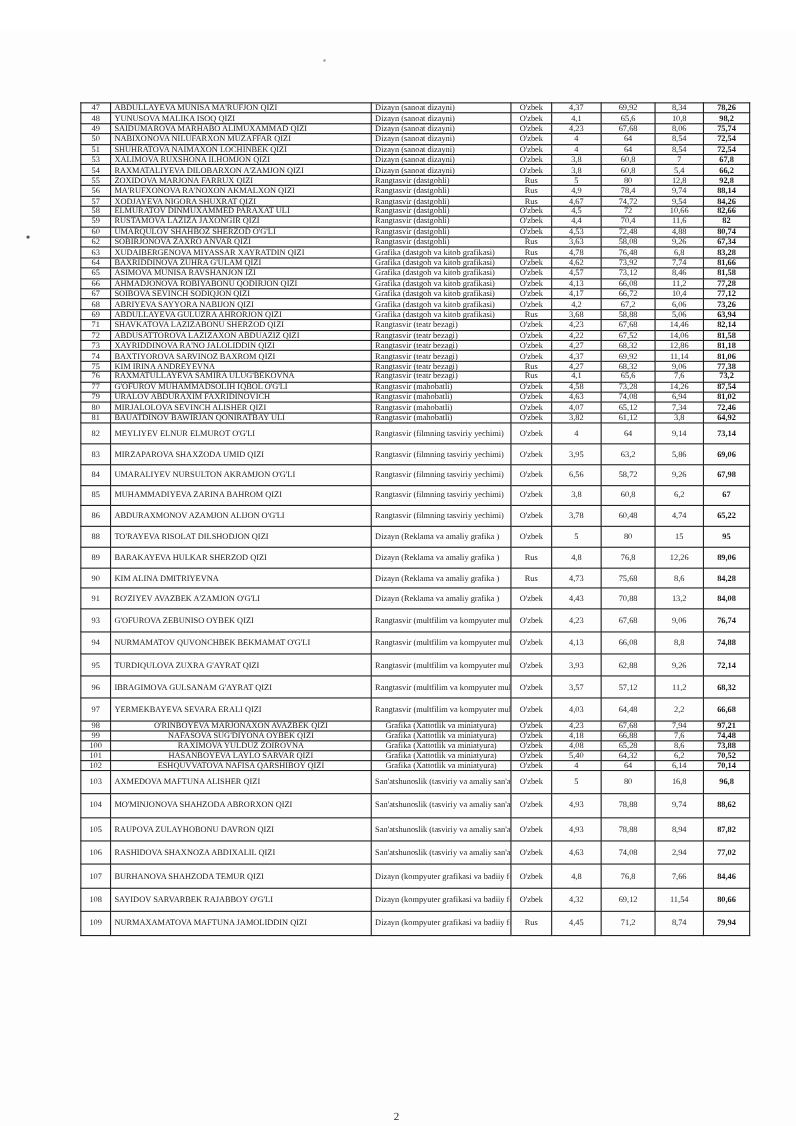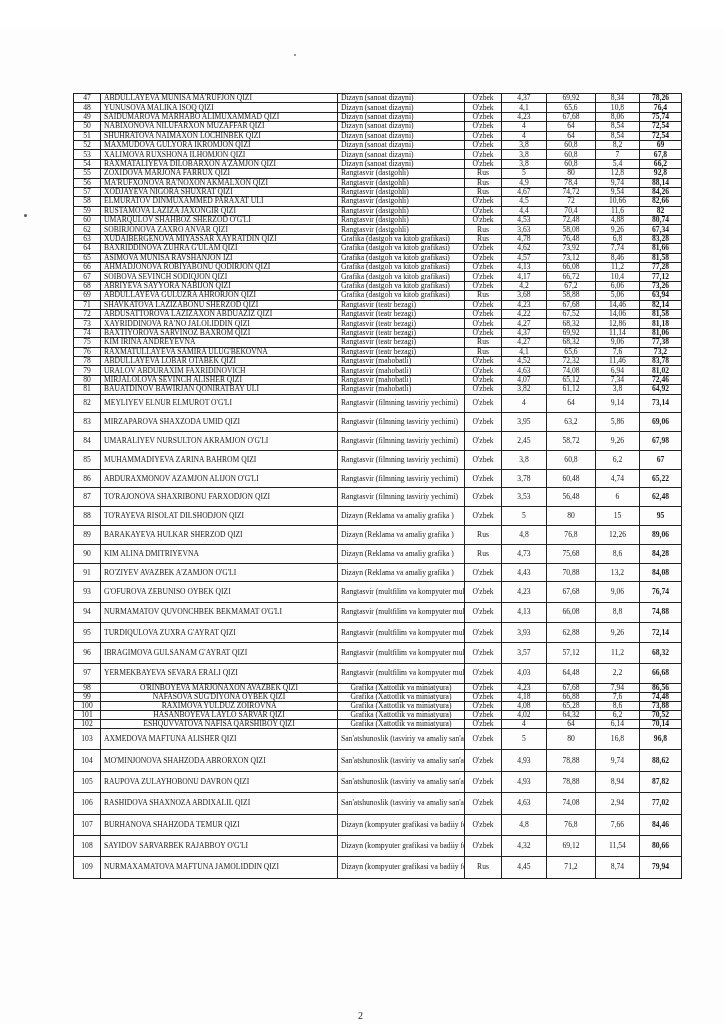--- a/index.html
+++ b/index.html
@@ -44,21 +44,21 @@
           <td class="tot">78,26</td>
         </tr>
         <tr class="h1">
           <td class="num">48</td>
           <td class="name">YUNUSOVA MALIKA ISOQ QIZI</td>
           <td class="dir">Dizayn (sanoat dizayni)</td>
           <td class="lang">O'zbek</td>
           <td class="v1">4,1</td>
           <td class="v2">65,6</td>
           <td class="v3">10,8</td>
-          <td class="tot">76,4</td>
+          <td class="tot">98,2</td>
         </tr>
         <tr class="h1">
           <td class="num">49</td>
           <td class="name">SAIDUMAROVA MARHABO ALIMUXAMMAD QIZI</td>
           <td class="dir">Dizayn (sanoat dizayni)</td>
           <td class="lang">O'zbek</td>
           <td class="v1">4,23</td>
           <td class="v2">67,68</td>
           <td class="v3">8,06</td>
           <td class="tot">75,74</td>
@@ -77,30 +77,20 @@
           <td class="num">51</td>
           <td class="name">SHUHRATOVA NAIMAXON LOCHINBEK QIZI</td>
           <td class="dir">Dizayn (sanoat dizayni)</td>
           <td class="lang">O'zbek</td>
           <td class="v1">4</td>
           <td class="v2">64</td>
           <td class="v3">8,54</td>
           <td class="tot">72,54</td>
         </tr>
         <tr class="h1">
-          <td class="num">52</td>
-          <td class="name">MAXMUDOVA GULYORA IKROMJON QIZI</td>
-          <td class="dir">Dizayn (sanoat dizayni)</td>
-          <td class="lang">O'zbek</td>
-          <td class="v1">3,8</td>
-          <td class="v2">60,8</td>
-          <td class="v3">8,2</td>
-          <td class="tot">69</td>
-        </tr>
-        <tr class="h1">
           <td class="num">53</td>
           <td class="name">XALIMOVA RUXSHONA ILHOMJON QIZI</td>
           <td class="dir">Dizayn (sanoat dizayni)</td>
           <td class="lang">O'zbek</td>
           <td class="v1">3,8</td>
           <td class="v2">60,8</td>
           <td class="v3">7</td>
           <td class="tot">67,8</td>
         </tr>
         <tr class="h1">
@@ -307,28 +297,28 @@
           <td class="num">76</td>
           <td class="name">RAXMATULLAYEVA SAMIRA ULUG'BEKOVNA</td>
           <td class="dir">Rangtasvir (teatr bezagi)</td>
           <td class="lang">Rus</td>
           <td class="v1">4,1</td>
           <td class="v2">65,6</td>
           <td class="v3">7,6</td>
           <td class="tot">73,2</td>
         </tr>
         <tr class="h1">
-          <td class="num">78</td>
-          <td class="name">ABDULLAYEVA LOBAR OTABEK QIZI</td>
+          <td class="num">77</td>
+          <td class="name">G'OFUROV MUHAMMADSOLIH IQBOL O'G'LI</td>
           <td class="dir">Rangtasvir (mahobatli)</td>
           <td class="lang">O'zbek</td>
-          <td class="v1">4,52</td>
-          <td class="v2">72,32</td>
-          <td class="v3">11,46</td>
-          <td class="tot">83,78</td>
+          <td class="v1">4,58</td>
+          <td class="v2">73,28</td>
+          <td class="v3">14,26</td>
+          <td class="tot">87,54</td>
         </tr>
         <tr class="h1">
           <td class="num">79</td>
           <td class="name">URALOV ABDURAXIM FAXRIDINOVICH</td>
           <td class="dir">Rangtasvir (mahobatli)</td>
           <td class="lang">O'zbek</td>
           <td class="v1">4,63</td>
           <td class="v2">74,08</td>
           <td class="v3">6,94</td>
           <td class="tot">81,02</td>
@@ -371,21 +361,21 @@
           <td class="v1">3,95</td>
           <td class="v2">63,2</td>
           <td class="v3">5,86</td>
           <td class="tot">69,06</td>
         </tr>
         <tr class="h2">
           <td class="num">84</td>
           <td class="name">UMARALIYEV NURSULTON AKRAMJON O'G'LI</td>
           <td class="dir">Rangtasvir (filmning tasviriy yechimi)</td>
           <td class="lang">O'zbek</td>
-          <td class="v1">2,45</td>
+          <td class="v1">6,56</td>
           <td class="v2">58,72</td>
           <td class="v3">9,26</td>
           <td class="tot">67,98</td>
         </tr>
         <tr class="h2">
           <td class="num">85</td>
           <td class="name">MUHAMMADIYEVA ZARINA BAHROM QIZI</td>
           <td class="dir">Rangtasvir (filmning tasviriy yechimi)</td>
           <td class="lang">O'zbek</td>
           <td class="v1">3,8</td>
@@ -397,30 +387,20 @@
           <td class="num">86</td>
           <td class="name">ABDURAXMONOV AZAMJON ALIJON O'G'LI</td>
           <td class="dir">Rangtasvir (filmning tasviriy yechimi)</td>
           <td class="lang">O'zbek</td>
           <td class="v1">3,78</td>
           <td class="v2">60,48</td>
           <td class="v3">4,74</td>
           <td class="tot">65,22</td>
         </tr>
         <tr class="h2">
-          <td class="num">87</td>
-          <td class="name">TO'RAJONOVA SHAXRIBONU FARXODJON QIZI</td>
-          <td class="dir">Rangtasvir (filmning tasviriy yechimi)</td>
-          <td class="lang">O'zbek</td>
-          <td class="v1">3,53</td>
-          <td class="v2">56,48</td>
-          <td class="v3">6</td>
-          <td class="tot">62,48</td>
-        </tr>
-        <tr class="h2">
           <td class="num">88</td>
           <td class="name">TO'RAYEVA RISOLAT DILSHODJON QIZI</td>
           <td class="dir">Dizayn (Reklama va amaliy grafika )</td>
           <td class="lang">O'zbek</td>
           <td class="v1">5</td>
           <td class="v2">80</td>
           <td class="v3">15</td>
           <td class="tot">95</td>
         </tr>
         <tr class="h2">
@@ -504,21 +484,21 @@
           <td class="tot">66,68</td>
         </tr>
         <tr class="h4">
           <td class="num">98</td>
           <td class="name">O'RINBOYEVA MARJONAXON AVAZBEK QIZI</td>
           <td class="dir">Grafika (Xattotlik va miniatyura)</td>
           <td class="lang">O'zbek</td>
           <td class="v1">4,23</td>
           <td class="v2">67,68</td>
           <td class="v3">7,94</td>
-          <td class="tot">86,56</td>
+          <td class="tot">97,21</td>
         </tr>
         <tr class="h4">
           <td class="num">99</td>
           <td class="name">NAFASOVA SUG'DIYONA OYBEK QIZI</td>
           <td class="dir">Grafika (Xattotlik va miniatyura)</td>
           <td class="lang">O'zbek</td>
           <td class="v1">4,18</td>
           <td class="v2">66,88</td>
           <td class="v3">7,6</td>
           <td class="tot">74,48</td>
@@ -531,21 +511,21 @@
           <td class="v1">4,08</td>
           <td class="v2">65,28</td>
           <td class="v3">8,6</td>
           <td class="tot">73,88</td>
         </tr>
         <tr class="h4">
           <td class="num">101</td>
           <td class="name">HASANBOYEVA LAYLO SARVAR QIZI</td>
           <td class="dir">Grafika (Xattotlik va miniatyura)</td>
           <td class="lang">O'zbek</td>
-          <td class="v1">4,02</td>
+          <td class="v1">5,40</td>
           <td class="v2">64,32</td>
           <td class="v3">6,2</td>
           <td class="tot">70,52</td>
         </tr>
         <tr class="h4">
           <td class="num">102</td>
           <td class="name">ESHQUVVATOVA NAFISA QARSHIBOY QIZI</td>
           <td class="dir">Grafika (Xattotlik va miniatyura)</td>
           <td class="lang">O'zbek</td>
           <td class="v1">4</td>

